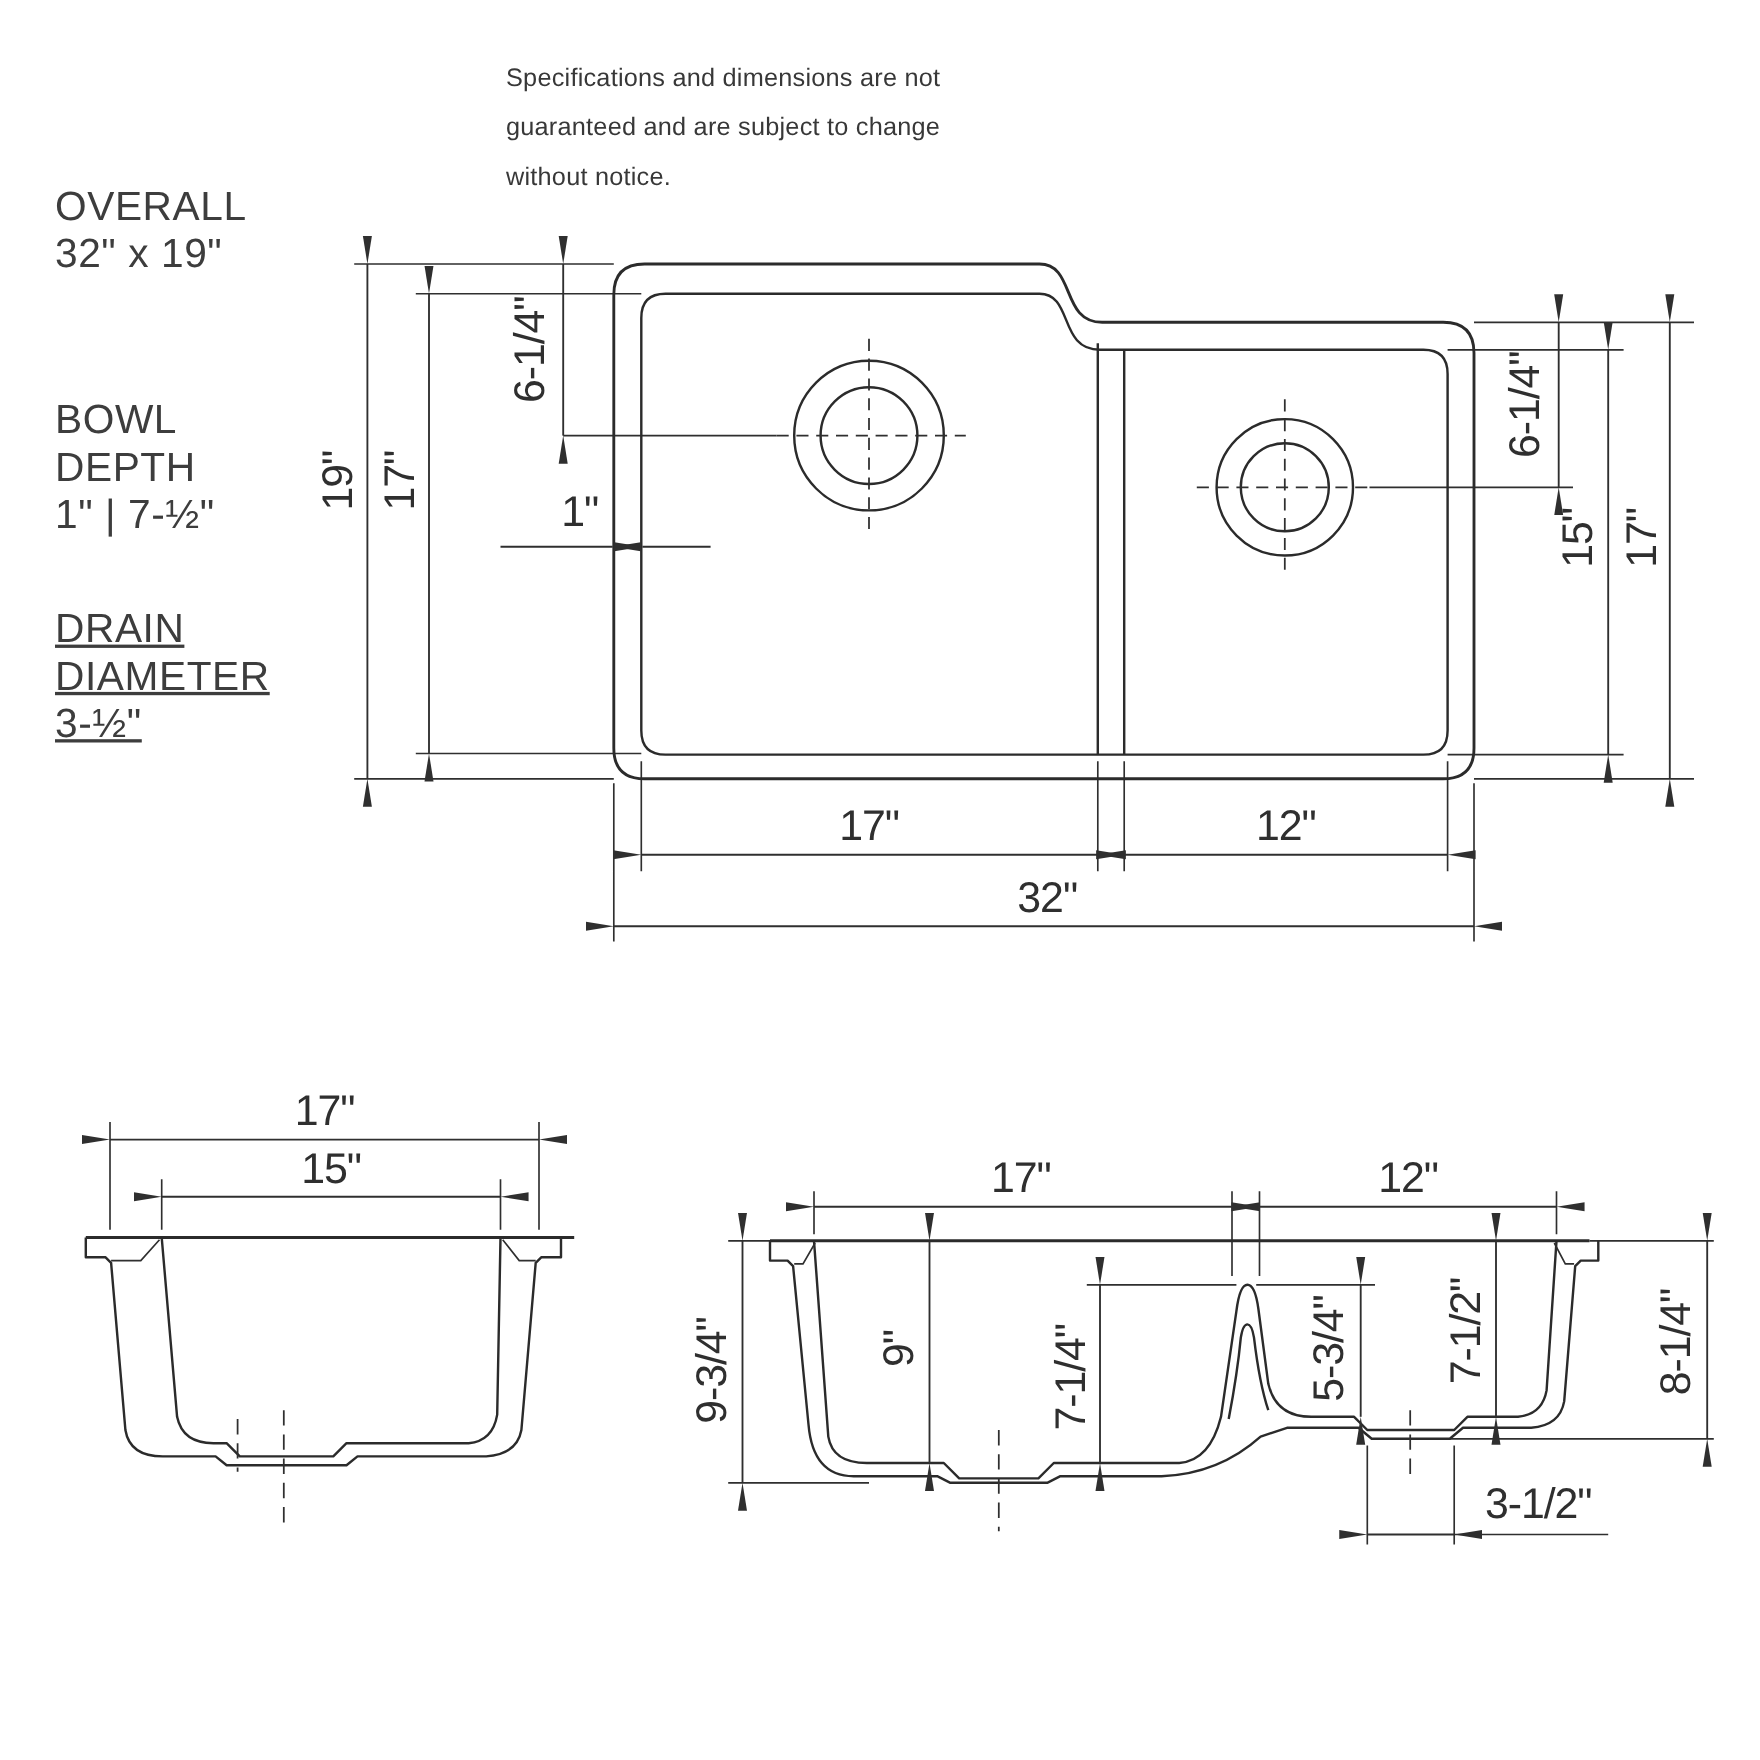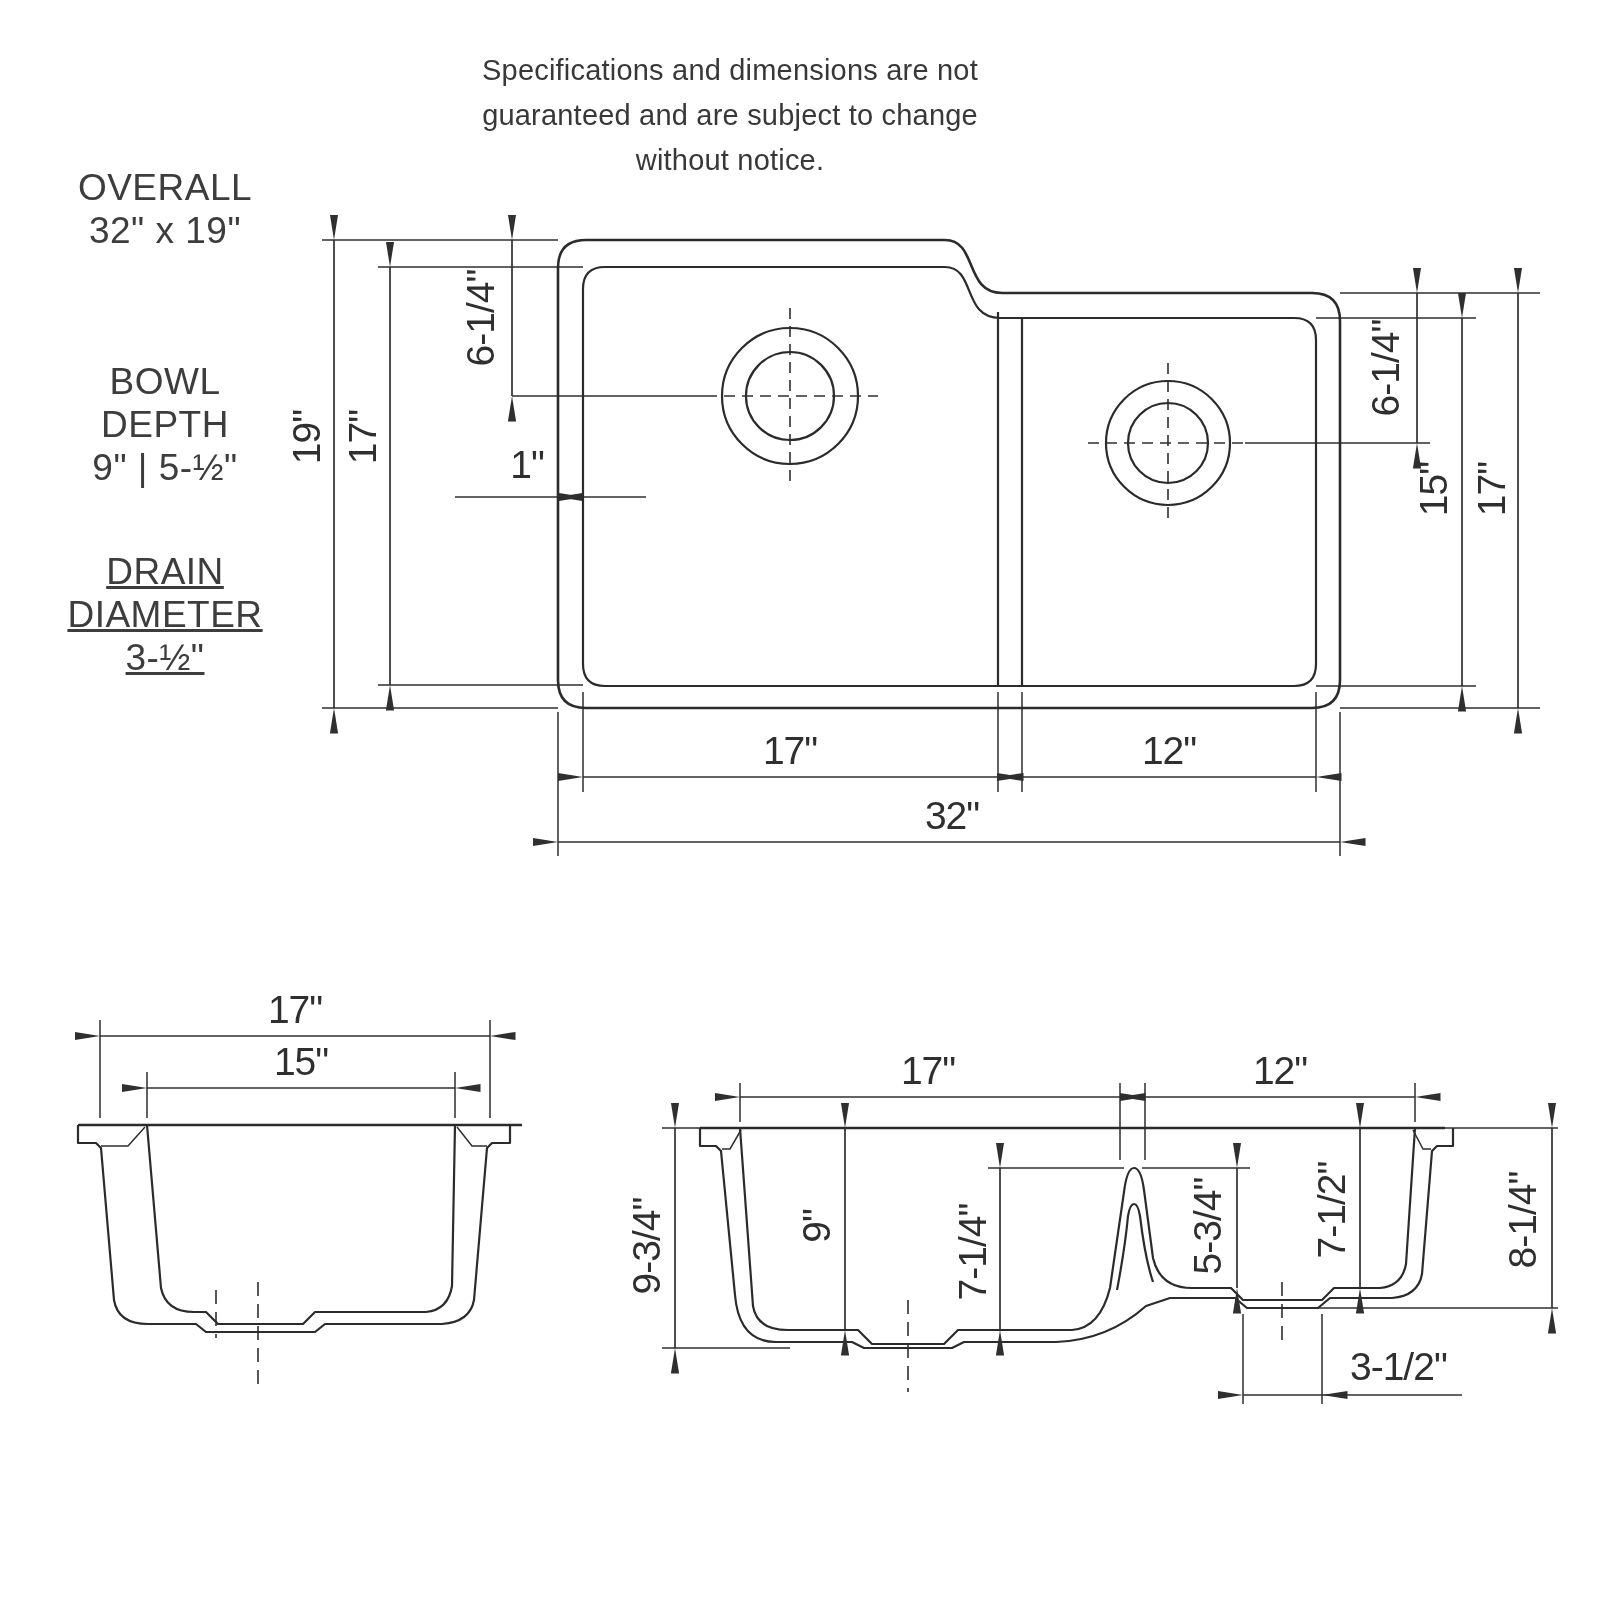--- a/index.html
+++ b/index.html
@@ -2,25 +2,25 @@
 <html><head>
 <meta charset="utf-8">
 <style>
   html,body{margin:0;padding:0;}
   body{
     width:1600px;height:1600px;position:relative;background:#ffffff;
     font-family:"Liberation Sans", sans-serif;overflow:hidden;
   }
   .disclaimer{
     position:absolute;left:460px;top:48px;width:540px;
-    font-size:29px;line-height:45px;color:#383838;
-    white-space:pre-line;letter-spacing:0.2px;text-align:center;
+    font-size:23px;line-height:45px;color:#383838;
+    white-space:pre-line;letter-spacing:0.2px;
   }
   .legend{
-    position:absolute;left:50px;width:230px;text-align:center;
+    position:absolute;left:50px;width:230px;
     font-size:37px;line-height:43px;color:#3d3d3d;white-space:pre-line;
     letter-spacing:0.5px;
   }
   .legend.overall{top:166px;}
   .legend.bowl-depth{top:360px;}
   .legend.drain-diameter{top:550px;text-decoration:underline;}
   svg{position:absolute;left:0;top:0;}
   svg text{
     font-family:"Liberation Sans", sans-serif;
     font-size:39px;fill:#2f2f2f;letter-spacing:-1px;
@@ -35,21 +35,21 @@
 </head>
 <body>
 
 <div class="disclaimer">Specifications and dimensions are not
 guaranteed and are subject to change
 without notice.</div>
 <div class="legend overall">OVERALL
 32" x 19"</div>
 <div class="legend bowl-depth">BOWL
 DEPTH
-9" | 5-½"</div>
+1" | 7-½"</div>
 <div class="legend drain-diameter">DRAIN
 DIAMETER
 3-½"</div>
 
 <svg width="1600" height="1600" viewBox="0 0 1600 1600">
   <defs>
     <marker id="ah" viewBox="0 0 26 10" refX="0.5" refY="5" markerWidth="26" markerHeight="10" orient="auto-start-reverse" markerUnits="userSpaceOnUse">
       <path d="M0.5,5 L26,0.9 L26,9.1 Z" fill="#2f2f2f"></path>
     </marker>
   </defs>

